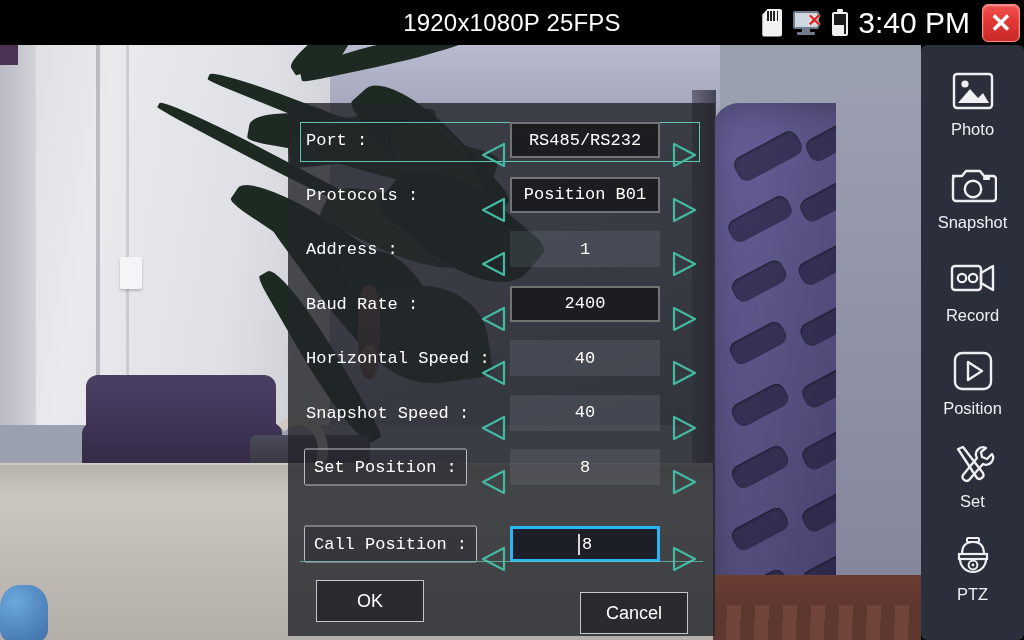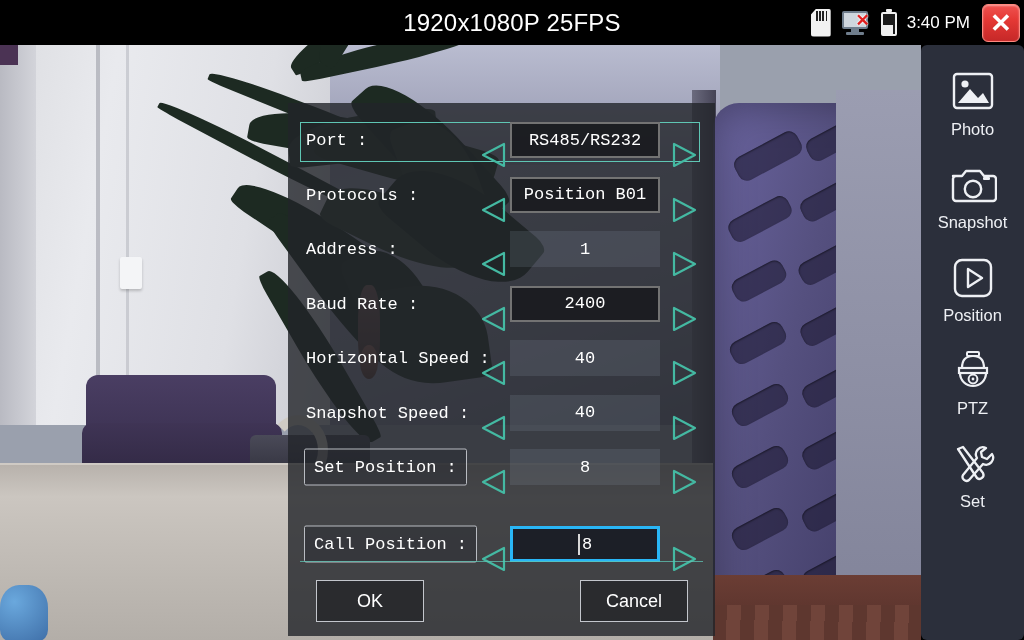--- a/index.html
+++ b/index.html
@@ -80,21 +80,21 @@
   .bat-icon .shell {
     position: absolute; left: 0; top: 3px; width: 16px; height: 24px;
     border: 2px solid #f0f0f0; border-radius: 2px; background: #1b1b1b;
   }
   .bat-icon .cap {
     position: absolute; left: 5px; top: 0px; width: 6px; height: 3px; background: #f0f0f0; border-radius: 1px;
   }
   .bat-icon .fill {
     position: absolute; left: 2px; bottom: 2px; width: 10px; height: 9px; background: #f0f0f0;
   }
-  #sb-time { color: #fff; font-size: 17px; }
+  #sb-time { color: #fff; font-size: 30px; }
   #sb-close {
     width: 38px; height: 38px; margin-left: 2px;
     background: linear-gradient(180deg,#ef5350 0%, #e53935 40%, #c62828 100%);
     border: 1px solid #ff8a80; border-radius: 6px;
     display: flex; align-items: center; justify-content: center;
     color: #fff; font-size: 26px; font-weight: bold; line-height: 1;
     box-shadow: inset 0 1px 2px rgba(255,255,255,.45);
   }
 
   
@@ -205,21 +205,21 @@
     position: absolute; left: 12px; top: 458px; width: 403px; height: 1px;
     background: #5fc6b4; opacity: .75;
   }
   .dlg-btn {
     position: absolute; top: 477px; width: 108px; height: 42px;
     border: 1px solid #c3c6cc; background: rgba(24,25,29,.55);
     display: flex; align-items: center; justify-content: center;
     color: #fff; font-size: 18px;
   }
   #btn-ok { left: 28px; }
-  #btn-cancel { left: 292px; }
+  #btn-cancel { left: 292px; margin-top: 12px; }
 
   
   #sidebar {
     position: absolute; right: 0; top: 45px; width: 103px; height: 595px;
     background: #2b2f3b; z-index: 35;
     display: flex; flex-direction: column; align-items: center;
     padding-top: 12px;
     border-radius: 6px;
   }
   .side-item {
@@ -466,44 +466,55 @@
           <svg width="48" height="40" viewBox="0 0 48 40">
             <path d="M4 11 h9 l4-5 h14 l4 5 h9 a3 3 0 0 1 3 3 v19 a3 3 0 0 1 -3 3 h-37 a3 3 0 0 1 -3 -3 v-19 a3 3 0 0 1 3 -3 z" fill="none" stroke="#eef0f4" stroke-width="2.4" stroke-linejoin="round"></path>
             <circle cx="24" cy="24" r="8.2" fill="none" stroke="#eef0f4" stroke-width="2.4"></circle>
             <rect x="34" y="12" width="7" height="3" rx="1" fill="#eef0f4"></rect>
           </svg>
         </div>
         <div class="side-label">Snapshot</div>
       </div>
       <div class="side-item">
         <div class="side-icon">
+          <svg width="48" height="34" viewBox="0 0 48 34">
+            <rect x="3" y="5" width="29" height="24" rx="3" fill="none" stroke="#eef0f4" stroke-width="2.4"></rect>
+            <circle cx="13" cy="17" r="4.2" fill="none" stroke="#eef0f4" stroke-width="2.2"></circle>
+            <circle cx="24" cy="17" r="4.2" fill="none" stroke="#eef0f4" stroke-width="2.2"></circle>
+            <path d="M32 12 L44 5 L44 29 L32 22 Z" fill="none" stroke="#eef0f4" stroke-width="2.4" stroke-linejoin="round"></path>
+          </svg>
+        </div>
+        <div class="side-label">Record</div>
+      </div>
+      <div class="side-item">
+        <div class="side-icon">
           <svg width="42" height="42" viewBox="0 0 42 42">
             <rect x="3" y="3" width="36" height="36" rx="7" fill="none" stroke="#eef0f4" stroke-width="2.4"></rect>
             <path d="M16 12 L30 21 L16 30 Z" fill="none" stroke="#eef0f4" stroke-width="2.4" stroke-linejoin="round"></path>
           </svg>
         </div>
         <div class="side-label">Position</div>
+      </div>
+      <div class="side-item">
+        <div class="side-icon">
+          <svg width="46" height="42" viewBox="0 0 46 42">
+            <path d="M8 6 L13 4 L33 30 a4 4 0 0 1 -6 5 Z" fill="none" stroke="#eef0f4" stroke-width="2.3" stroke-linejoin="round"></path>
+            <path d="M36 5 a7 7 0 0 0 -9 10 L13 32 a4 4 0 0 0 6 5 L33 21 a7 7 0 0 0 9 -10 l-5 5 l-5 -2 l-1 -5 z" fill="none" stroke="#eef0f4" stroke-width="2.3" stroke-linejoin="round"></path>
+          </svg>
+        </div>
+        <div class="side-label">Set</div>
       </div>
       <div class="side-item">
         <div class="side-icon">
           <svg width="46" height="42" viewBox="0 0 46 42">
             <rect x="17" y="2" width="12" height="4" rx="1" fill="none" stroke="#eef0f4" stroke-width="2"></rect>
             <path d="M12 18 q0-12 11-12 q11 0 11 12 z" fill="none" stroke="#eef0f4" stroke-width="2.2"></path>
             <rect x="9" y="18" width="28" height="5" fill="none" stroke="#eef0f4" stroke-width="2.2"></rect>
             <path d="M10 23 a13 13 0 0 0 26 0 z" fill="none" stroke="#eef0f4" stroke-width="2.2"></path>
             <circle cx="23" cy="29" r="4.4" fill="none" stroke="#eef0f4" stroke-width="2"></circle>
             <circle cx="23" cy="29" r="1.4" fill="#eef0f4"></circle>
           </svg>
         </div>
         <div class="side-label">PTZ</div>
       </div>
-      <div class="side-item">
-        <div class="side-icon">
-          <svg width="46" height="42" viewBox="0 0 46 42">
-            <path d="M8 6 L13 4 L33 30 a4 4 0 0 1 -6 5 Z" fill="none" stroke="#eef0f4" stroke-width="2.3" stroke-linejoin="round"></path>
-            <path d="M36 5 a7 7 0 0 0 -9 10 L13 32 a4 4 0 0 0 6 5 L33 21 a7 7 0 0 0 9 -10 l-5 5 l-5 -2 l-1 -5 z" fill="none" stroke="#eef0f4" stroke-width="2.3" stroke-linejoin="round"></path>
-          </svg>
-        </div>
-        <div class="side-label">Set</div>
-      </div>
     </div>
 
 </div>
 
 </body></html>

